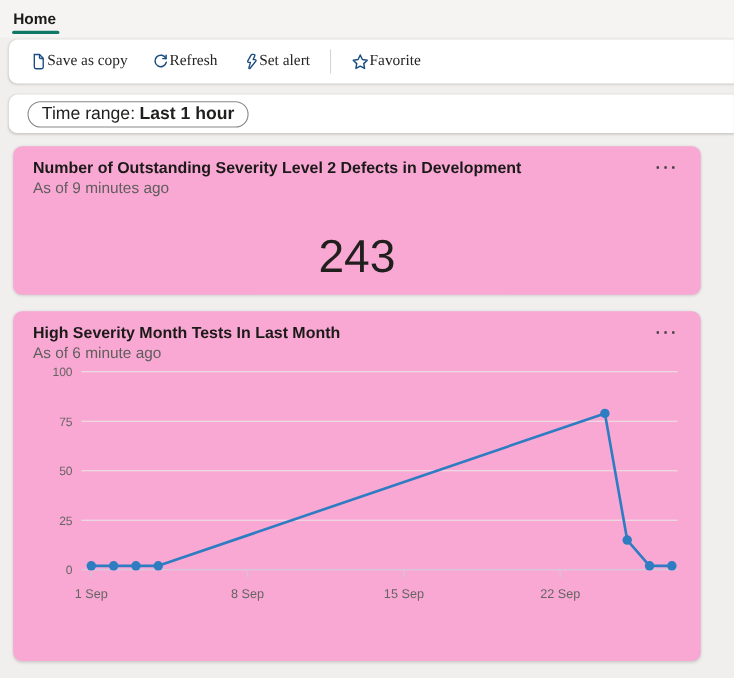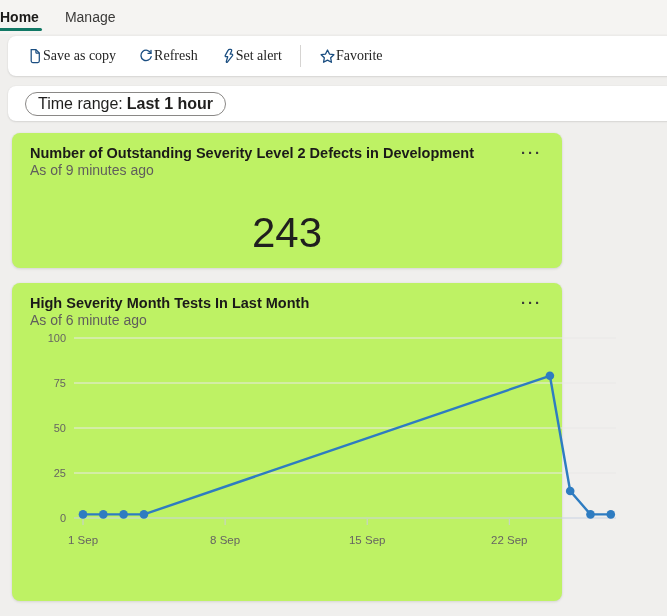--- a/index.html
+++ b/index.html
@@ -5,21 +5,21 @@
   * { margin:0; padding:0; box-sizing:border-box; }
   html,body { width:667px; height:616px; }
   body {
     font-family:"Liberation Sans","DejaVu Sans",sans-serif;
     background:#f0efed; color:#242424; overflow:hidden; position:relative;
   }
   .screen { position:absolute; inset:0; }
 
   
   .tabs-row { position:absolute; top:0; left:0; right:0; height:34px;
-    background:#f5f4f2; display:flex; align-items:center; gap:26px; }
+    background:#f5f4f2; display:flex; align-items:center; padding-left:12px; gap:26px; }
   .tab { position:relative; height:100%; display:flex; align-items:center;
     font-size:14px; color:#3b3a39; cursor:pointer; }
   .tab.active span { font-weight:700; color:#1b1a19; }
   .tab-underline { position:absolute; left:-1px; right:-3px; bottom:3px; height:3px;
     border-radius:2px; background:#117865; }
 
   
   .strip { position:absolute; left:8px; right:-10px; background:#fff;
     border-radius:8px; box-shadow:0 1px 2px rgba(0,0,0,.10), 0 0 2px rgba(0,0,0,.06); }
   .toolbar { top:36px; height:40px; display:flex; align-items:center; padding-left:8px; }
@@ -27,21 +27,21 @@
     font-family:Liberation Serif, serif; font-size:14px; color:#242424; padding:6px 11px; border-radius:4px; cursor:pointer; }
   .tb-btn svg { display:block; }
   .vdiv { width:1px; height:22px; background:#d6d4d2; margin:0 7px; }
 
   .filter-strip { top:86px; height:35px; display:flex; align-items:center; padding-left:17px; }
   .pill { display:inline-flex; align-items:center; height:24px; padding:0 12px;
     border:1px solid #8a8886; border-radius:13px; font-size:16px; color:#201f1e; cursor:pointer; }
   .pill b { font-weight:700; margin-left:4px; }
 
   
-  .card { position:absolute; left:12px; width:550px; background:#bef264; border-radius:8px;
+  .card { position:absolute; left:12px; width:625px; background:#f9a8d4; border-radius:8px;
     box-shadow:0 1px 3px rgba(0,0,0,.10), 0 0 2px rgba(0,0,0,.06); }
   .card1 { top:133px; height:135px; }
   .card2 { top:283px; height:318px; }
   .card-header { position:relative; padding:11px 18px 0 18px; }
   .card-title { font-size:14.5px; font-weight:700; color:#1b1a19; line-height:1.25; }
   .card-asof { font-size:14px; color:#605e5c; margin-top:0; }
   .more-btn { position:absolute; top:6px; right:14px; border:none; background:transparent;
     color:#3b3a39; font-size:15px; font-weight:700; letter-spacing:2px; line-height:1;
     padding:6px 6px; cursor:pointer; border-radius:4px; }
   .big-value { margin-top:31px; text-align:center; font-size:42px; font-weight:300;
@@ -57,23 +57,20 @@
 </style>
 </head>
 <body>
 
 <div class="screen">
 
   <div class="tabs-row">
     <div class="tab active">
       <span>Home</span>
       <div class="tab-underline"></div>
-    </div>
-    <div class="tab">
-      <span>Manage</span>
     </div>
   </div>
 
   <div class="strip toolbar">
     <button class="tb-btn">
       <span>
         <svg width="16" height="16" viewBox="0 0 16 16" fill="none" stroke="#1b4e81" stroke-width="1.25">
           <path d="M4.2 1.6h4.7l3.4 3.4v8a1.5 1.5 0 0 1-1.5 1.5H5.7a1.5 1.5 0 0 1-1.5-1.5Z"></path>
           <path d="M8.9 1.8v2.5a.9.9 0 0 0 .9.9h2.5"></path>
         </svg>

